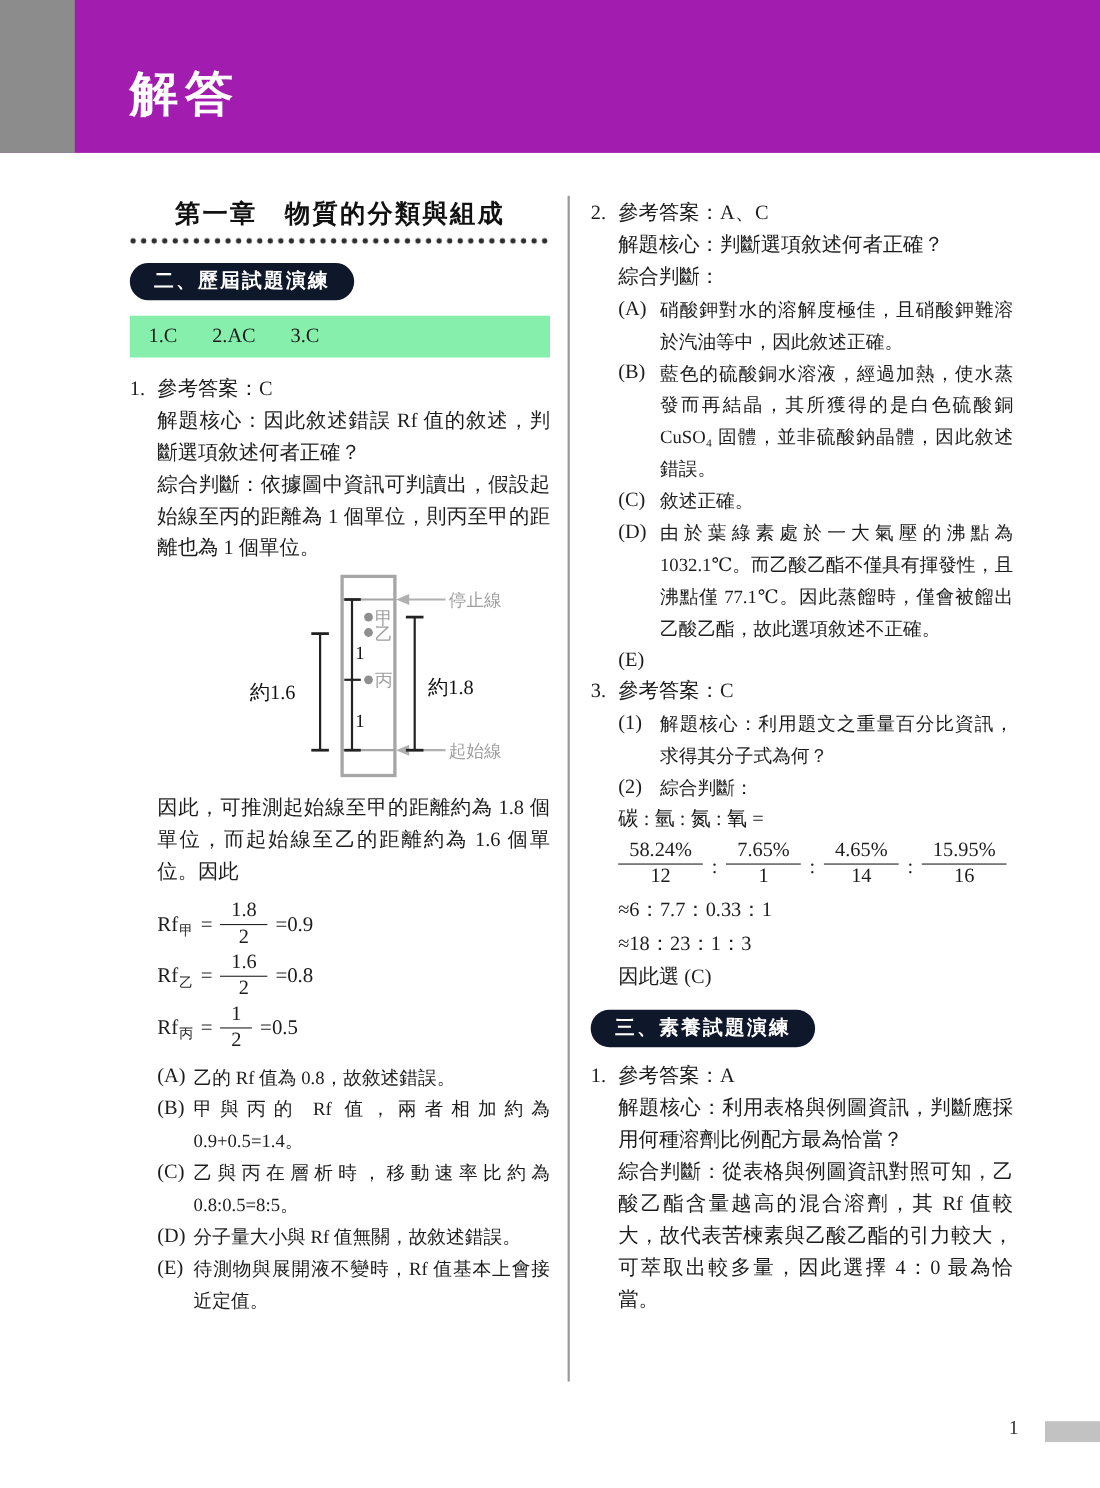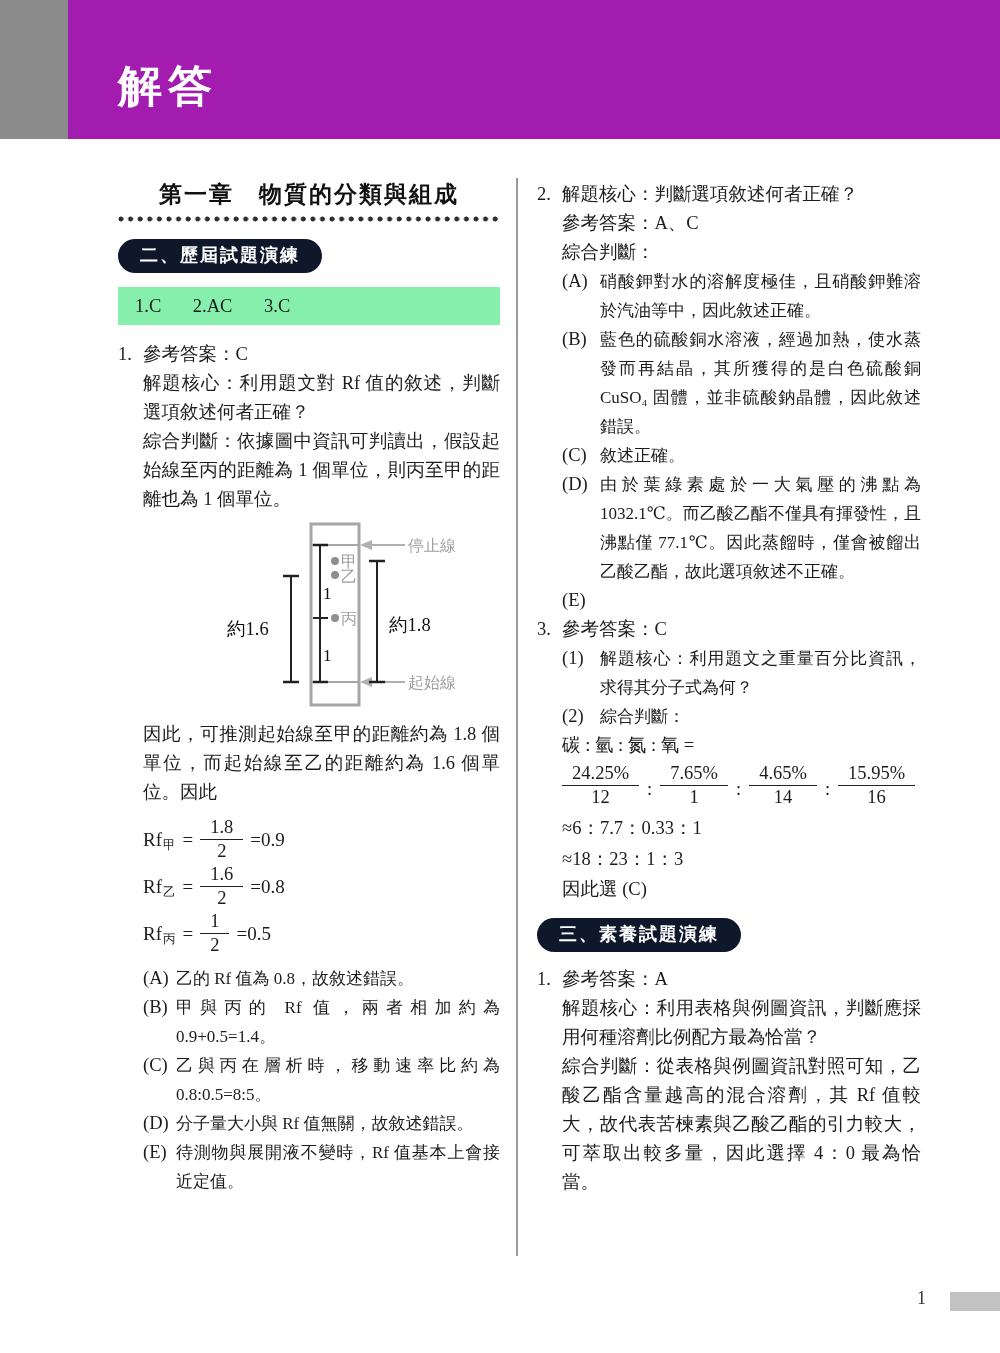--- a/index.html
+++ b/index.html
@@ -100,21 +100,21 @@
     <div class="answer-box">
       <span class="ans">1.C</span>
       <span class="ans">2.AC</span>
       <span class="ans">3.C</span>
     </div>
 
     <div class="qitem">
       <span class="qnum">1.</span>
       <div class="qbody">
         <p class="jpara">參考答案：C</p>
-        <p class="jpara">解題核心：利用題文對 Rf 值的敘述，判斷選項敘述何者正確？</p>
+        <p class="jpara">解題核心：因此敘述錯誤 Rf 值的敘述，判斷選項敘述何者正確？</p>
         <p class="jpara">綜合判斷：依據圖中資訊可判讀出，假設起始線至丙的距離為 1 個單位，則丙至甲的距離也為 1 個單位。</p>
 
         <figure class="diagram">
           <svg width="252" height="192" viewBox="0 0 252 192">
 
             <rect x="92" y="5" width="48" height="181" fill="#ffffff" stroke="#a6a6a6" stroke-width="3"></rect>
 
             <line x1="92" y1="26" x2="140" y2="26" stroke="#a6a6a6" stroke-width="2"></line>
             <line x1="92" y1="163" x2="140" y2="163" stroke="#a6a6a6" stroke-width="2"></line>
 
@@ -212,22 +212,22 @@
         </div>
       </div>
     </div>
   </section>
 
   <section class="col-right">
 
     <div class="qitem">
       <span class="qnum">2.</span>
       <div class="qbody">
+        <p class="jpara">參考答案：A、C</p>
         <p class="jpara">解題核心：判斷選項敘述何者正確？</p>
-        <p class="jpara">參考答案：A、C</p>
         <p class="jpara">綜合判斷：</p>
         <div>
           <div class="option">
             <span class="olabel">(A)</span>
             <p class="otext">硝酸鉀對水的溶解度極佳，且硝酸鉀難溶於汽油等中，因此敘述正確。</p>
           </div>
           <div class="option">
             <span class="olabel">(B)</span>
             <p class="otext">藍色的硫酸銅水溶液，經過加熱，使水蒸發而再結晶，其所獲得的是白色硫酸銅 CuSO₄ 固體，並非硫酸鈉晶體，因此敘述錯誤。</p>
           </div>
@@ -254,21 +254,21 @@
           <span class="olabel">(1)</span>
           <p class="otext">解題核心：利用題文之重量百分比資訊，求得其分子式為何？</p>
         </div>
         <div class="subitem">
           <span class="olabel">(2)</span>
           <p class="otext">綜合判斷：</p>
         </div>
         <p class="jpara">碳 : 氫 : 氮 : 氧 =</p>
         <div class="ratio-row">
           <span class="frac">
-              <span class="num">24.25%</span>
+              <span class="num">58.24%</span>
               <span class="den">12</span>
             </span>
           <span class="rcolon">:</span>
           <span class="frac">
               <span class="num">7.65%</span>
               <span class="den">1</span>
             </span>
           <span class="rcolon">:</span>
           <span class="frac">
               <span class="num">4.65%</span>

